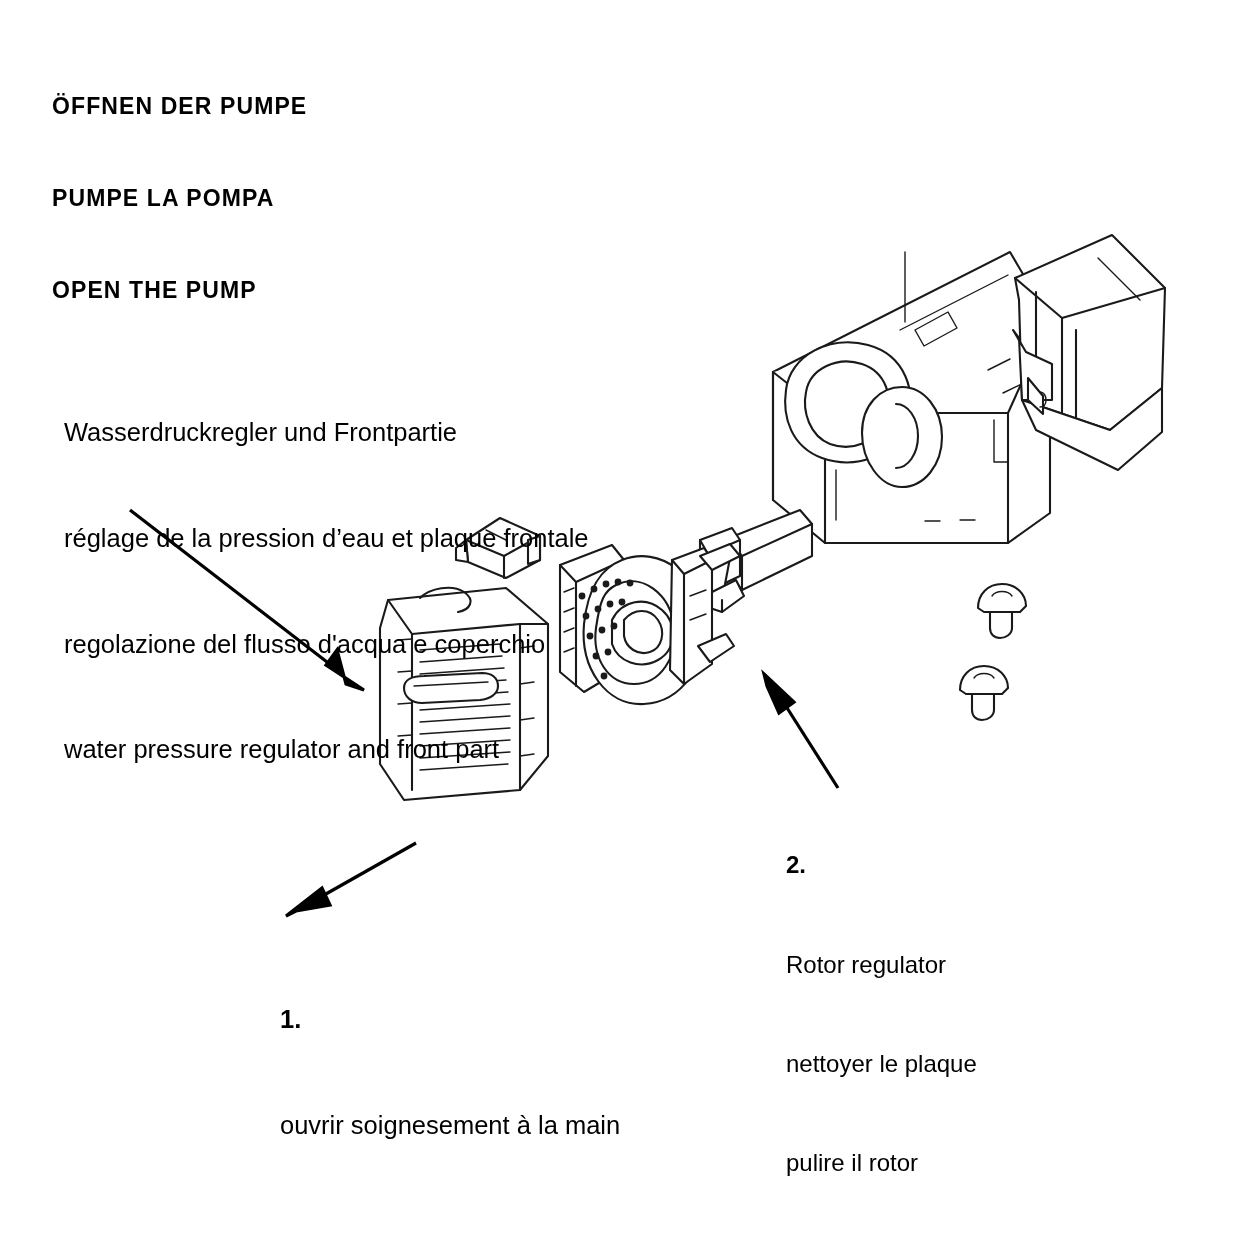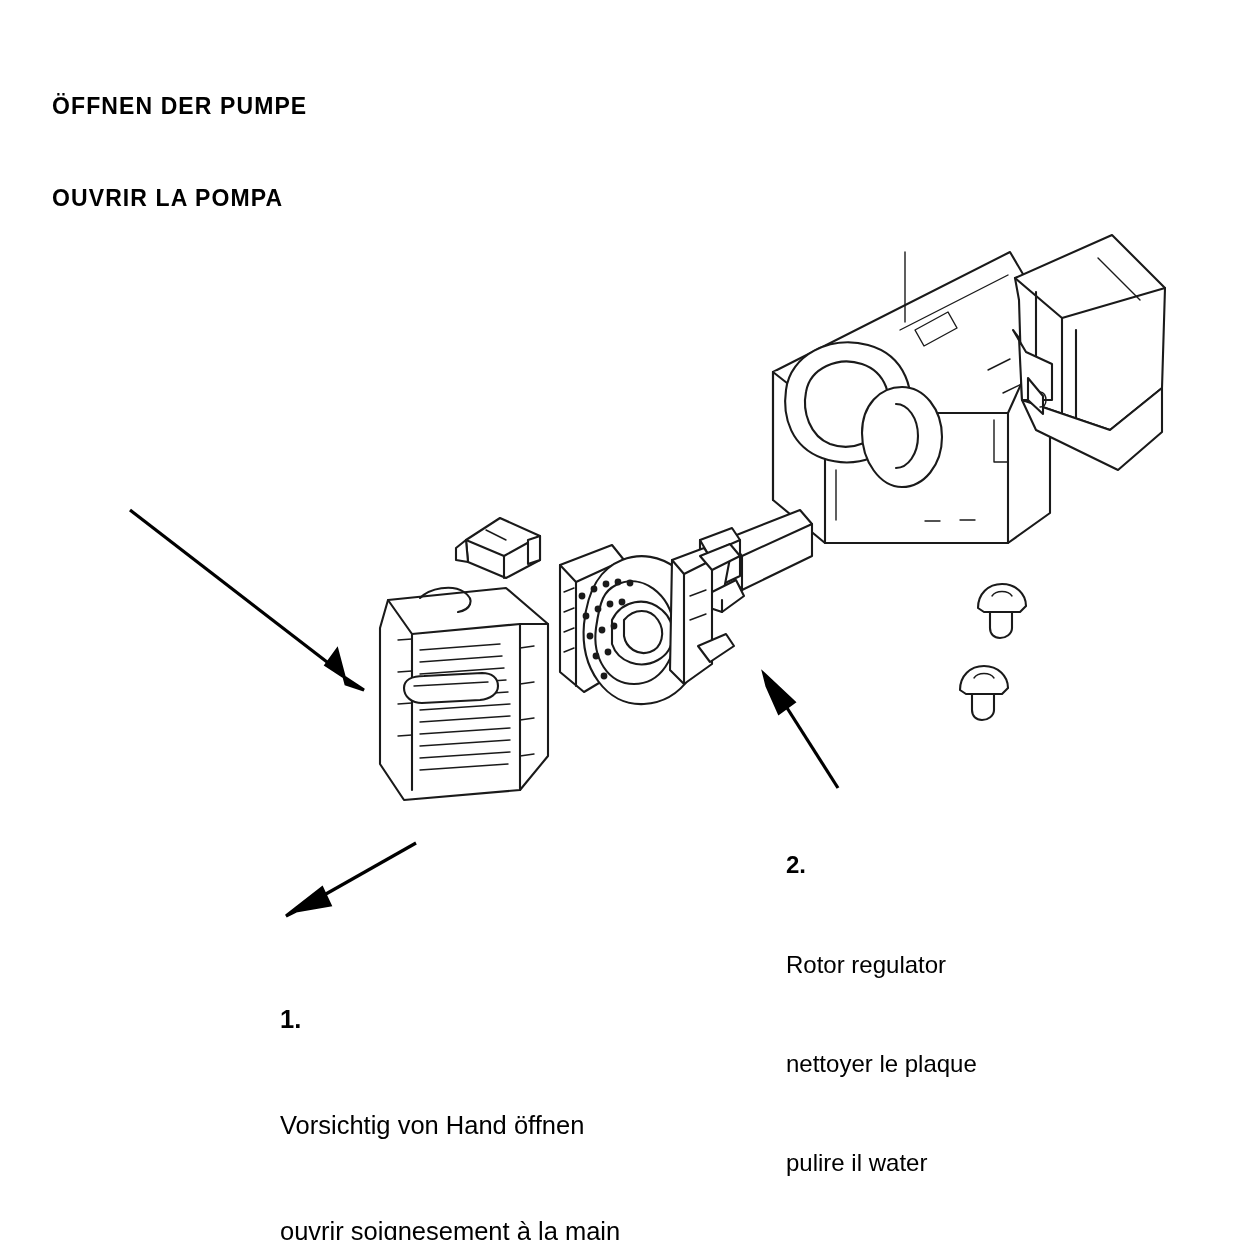--- a/index.html
+++ b/index.html
@@ -92,21 +92,22 @@
     fill: #1a1a1a;
   }
 </style>
 </head>
 <body>
 
 <div id="page">
 
   <div class="txt" id="title-block">
     <div>ÖFFNEN DER PUMPE</div>
-    <div>OUVRIR LA POMPA</div>
+    <div>PUMPE LA POMPA</div>
+    <div>OPEN THE PUMP</div>
   </div>
 
   <svg class="diagram" viewBox="0 0 1240 1240">
 
     <g>
       <path class="lnf" d="M773 372 L1010 252 L1050 320 L1050 513 L1008 543 L825 543 L773 500 Z"></path>
       <path class="lnf" d="M773 372 L825 413 L1008 413 L1050 320"></path>
       <path class="ln" d="M825 413 L825 543"></path>
       <path class="ln" d="M1008 413 L1008 543"></path>
       <path class="ln" d="M773 372 L773 500"></path>
@@ -257,30 +258,35 @@
       <path class="arrow" d="M416 843 L310 903" fill="none"></path>
       <path class="arrow" d="M286 916 L322 888 L330 905 L296 911 Z"></path>
     </g>
 
     <g>
       <path class="arrow" d="M838 788 L782 700" fill="none"></path>
       <path class="arrow" d="M764 674 L794 702 L779 713 L767 686 Z"></path>
     </g>
   </svg>
 
+  <div class="txt" id="regulator-block">
+    <div>Wasserdruckregler und Frontpartie</div>
+    <div>réglage de la pression d’eau et plaque frontale</div>
+    <div>regolazione del flusso d'acqua e coperchio</div>
+    <div>water pressure regulator and front part</div>
+  </div>
 
   <div class="txt" id="step1-block">
     <div class="step-num">1.</div>
-    <div>Vorsichtig von Hand öffnen</div>
     <div>ouvrir soignesement à la main</div>
     
     
   </div>
 
   <div class="txt" id="step2-block">
     <div class="step-num">2.</div>
     <div>Rotor regulator</div>
     <div>nettoyer le plaque</div>
-    <div>pulire il water</div>
+    <div>pulire il rotor</div>
     
   </div>
 
 </div>
 
 </body></html>

